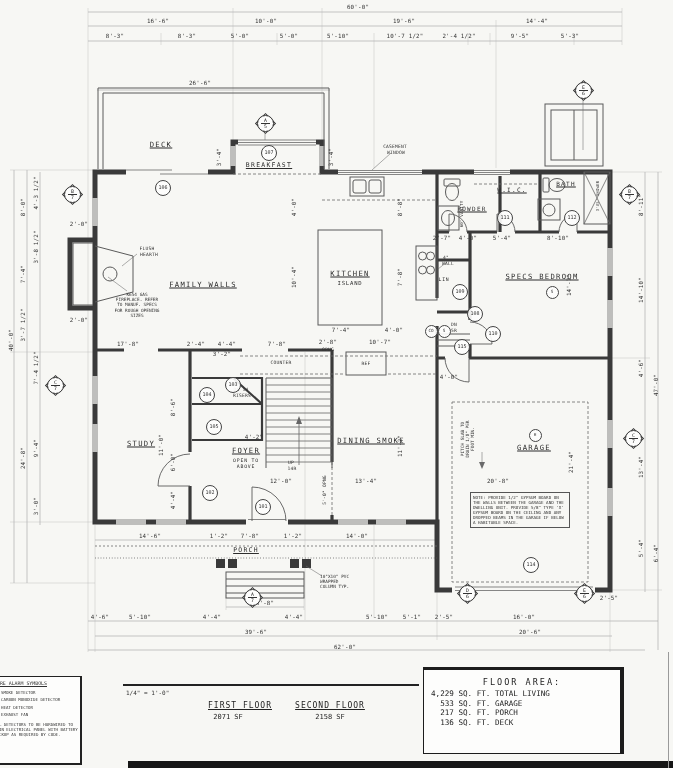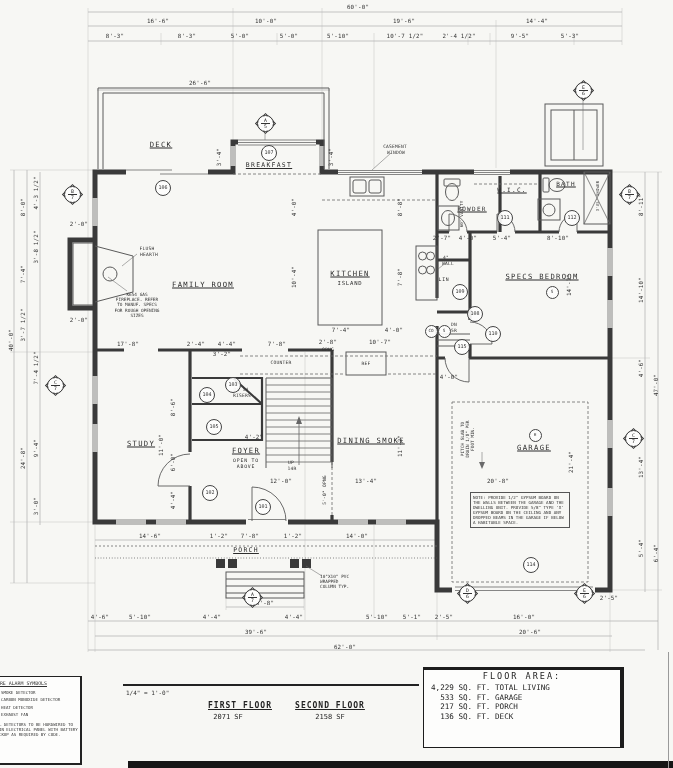--- a/index.html
+++ b/index.html
@@ -20,24 +20,24 @@
   .mk{position:absolute;width:22px;height:22px;transform:translate(-50%,-50%);}
   .mk .dmd{position:absolute;left:4px;top:4px;width:13px;height:13px;border:1px solid #333;transform:rotate(45deg);background:#f7f7f4;}
   .mk .cir{position:absolute;left:3px;top:3px;width:15px;height:15px;border:1px solid #333;border-radius:50%;
            background:#fdfdfc;display:flex;flex-direction:column;align-items:center;justify-content:center;
            font-size:4.8px;line-height:5.4px;color:#222;}
   .mk .cir .num{border-top:.7px solid #333;width:9px;text-align:center;}
   .mk .cir .ltr{width:9px;text-align:center;}
   #plan-title{position:absolute;left:128px;top:658px;font-size:16px;letter-spacing:6px;color:#222;white-space:nowrap;}
   #title-rule{position:absolute;left:123px;top:684px;width:296px;height:1.6px;background:#222;}
   #plan-scale{position:absolute;left:126px;top:689px;font-size:6px;color:#333;}
-  .flr-lbl{position:absolute;transform:translateX(-50%);font-size:8px;letter-spacing:1px;color:#222;text-decoration:underline;white-space:nowrap;font-weight:bold;}
+  .flr-lbl{position:absolute;transform:translateX(-50%);font-size:8px;letter-spacing:1px;color:#222;text-decoration:underline;white-space:nowrap;}
   .flr-area{position:absolute;transform:translateX(-50%);font-size:7px;color:#222;white-space:nowrap;}
   #floor-area-box{position:absolute;left:423px;top:667px;width:196px;height:76px;background:#fdfdfc;
-                  border:solid #1c1c1c;border-width:3px 4px 1px 1px;padding-top:1px;}
+                  border:solid #1c1c1c;border-width:3px 4px 1px 1px;padding-top:7px;}
   #floor-area-box .fa-title{text-align:center;font-size:8.5px;letter-spacing:2px;color:#222;margin-bottom:2px;}
   #floor-area-box .fa-line{white-space:pre;font-size:7.6px;line-height:9.6px;color:#222;padding-left:7px;}
   #fire-box{position:absolute;left:-14px;top:676px;width:96px;height:89px;background:#fdfdfc;
             border:1px solid #222;border-right-width:2.5px;border-bottom-width:2px;padding:3px 2px 2px 7px;box-sizing:border-box;}
   #fire-box .fb-title{font-size:4.9px;text-decoration:underline;margin-bottom:3px;white-space:nowrap;}
   #fire-box .fb-item{font-size:4.1px;line-height:7.4px;padding-left:7px;white-space:nowrap;}
   #fire-box .fb-note{font-size:4.1px;line-height:5px;margin-top:3px;}
   #bottom-bar{position:absolute;left:128px;top:761px;width:545px;height:6.5px;background:#161616;}
   #page-edge{position:absolute;left:668px;top:652px;width:1px;height:116px;background:#9a9a9a;}
 </style>
@@ -154,21 +154,21 @@
     <path d="M190,486 H158 M158,486 A32,32 0 0 1 190,454"></path>
     <path d="M469,358 V382 M469,382 A24,24 0 0 1 445,358"></path>
   </g>
 
   <g stroke="#6a6a6a" stroke-width="0.55" fill="none">
     <path d="M137,254 L122,266 M127,291 L108,277 M391,153 L372,170 M447,262 L438,269 M322,576 L306,566 M583,97 V150 M265,131 V140 M482,452 V466"></path>
     <path d="M479,462 L482,469 L485,462 Z" fill="#6a6a6a" stroke="none"></path>
   </g>
 </svg>
 
-<div class="room" style="left:203px;top:284px">FAMILY ROOM</div>
+<div class="room" style="left:203px;top:284px">FAMILY WALLS</div>
 <div class="room" style="left:350px;top:273px">KITCHEN</div>
 <div class="rsub" style="left:350px;top:283px">ISLAND</div>
 <div class="room" style="left:269px;top:165px;font-size:6.4px">BREAKFAST</div>
 <div class="room" style="left:161px;top:144px">DECK</div>
 <div class="room" style="left:472px;top:208px;font-size:6px">POWDER</div>
 <div class="room" style="left:512px;top:189px;font-size:6px">W.I.C.</div>
 <div class="room" style="left:566px;top:183px;font-size:6px">BATH</div>
 <div class="room" style="left:542px;top:276px">SPECS BEDROOM</div>
 <div class="room" style="left:141px;top:443px">STUDY</div>
 <div class="room" style="left:246px;top:450px">FOYER</div>

